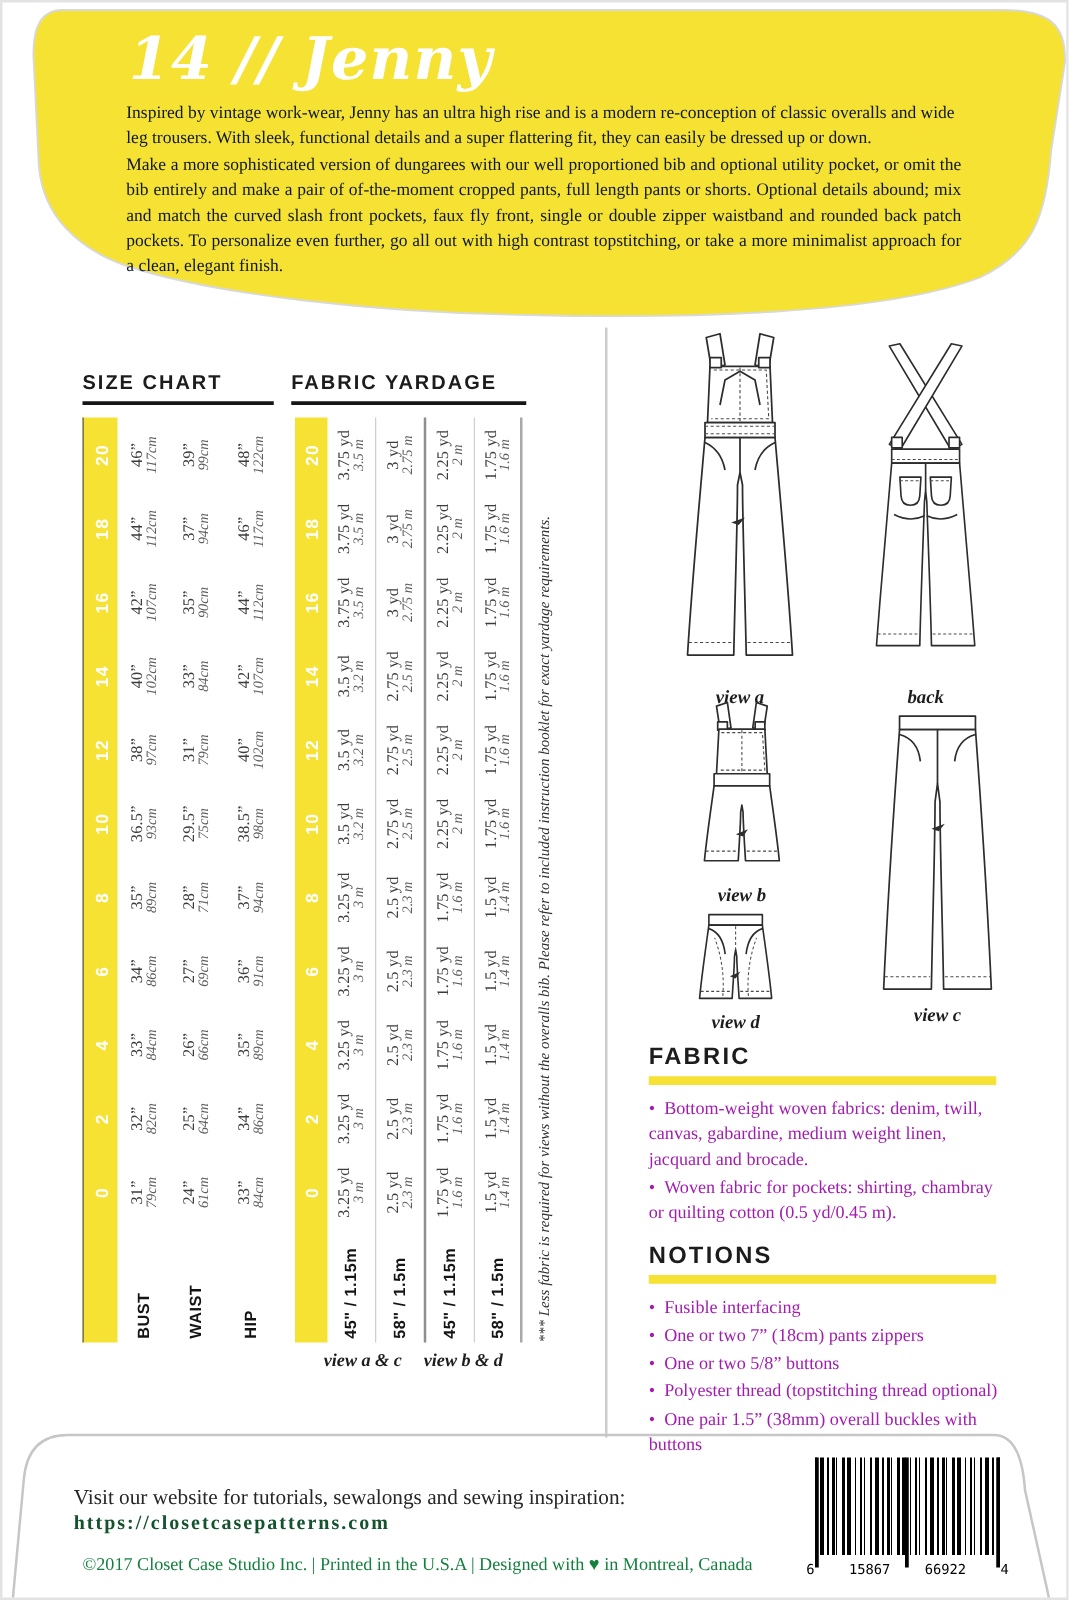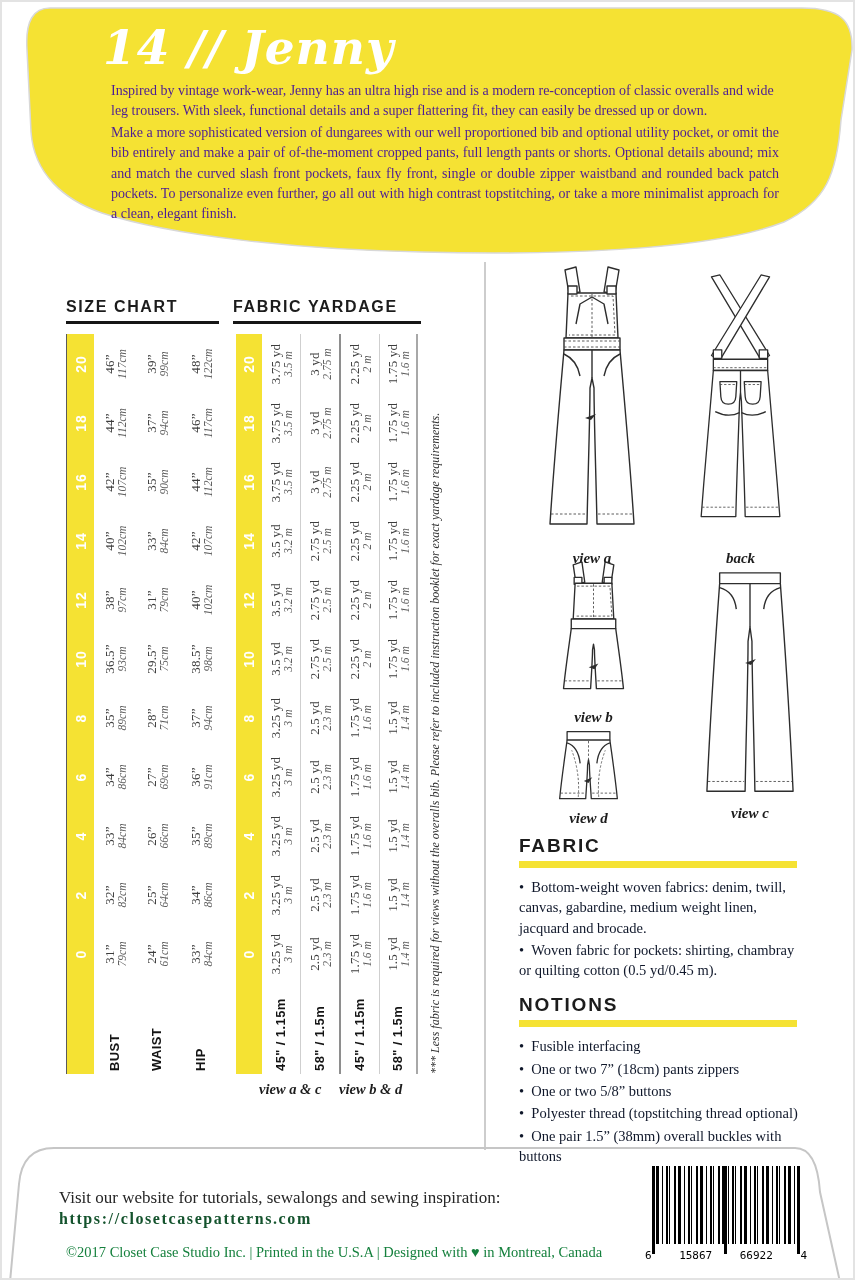--- a/index.html
+++ b/index.html
@@ -3,21 +3,21 @@
 <meta charset="utf-8">
 <style>
   html,body{margin:0;padding:0;background:#fff;}
   .envelope{position:relative;width:855px;height:1280px;background:#fff;border:2px solid #e3e3e3;
     box-sizing:border-box;overflow:hidden;font-family:"Liberation Serif",serif;color:#262626;padding-left:40px;}
 
   
   .blob-svg{position:absolute;left:0;top:0;}
   .title{position:absolute;left:101px;top:18px;font-family:"DejaVu Serif",serif;font-style:italic;
     font-weight:700;font-size:47px;color:#fff;letter-spacing:1px;}
-  .para{position:absolute;left:109px;width:668px;font-size:14px;line-height:1.45;color:#4c1d95;}
+  .para{position:absolute;left:99px;width:668px;font-size:14px;line-height:1.45;color:#0f172a;}
   .para1{top:79px;}
   .para2{top:121px;text-align:justify;}
 
   
   .chart{position:absolute;left:60px;top:296px;width:400px;height:815px;}
   .chead{position:absolute;top:0;font-family:"Liberation Sans",sans-serif;font-weight:bold;
     font-size:16px;letter-spacing:1.6px;color:#1c1c1c;border-bottom:3px solid #161616;padding-bottom:5px;}
   .chead1{left:4px;width:153px;}
   .chead2{left:171px;width:188px;}
   .chart-body{position:absolute;left:4px;top:36px;height:740px;display:flex;align-items:stretch;}
@@ -57,21 +57,21 @@
   .fig .solidfill{fill:#2d2d2d;stroke:none;}
   .figcap{position:absolute;top:100%;left:-20px;right:-20px;margin-top:2px;text-align:center;
     font-style:italic;font-weight:bold;font-size:15px;color:#1d1d1d;}
 
   
   .specs{position:absolute;left:517px;top:833px;width:284px;}
   .spec-h{font-family:"Liberation Sans",sans-serif;font-weight:bold;font-size:19px;
     letter-spacing:1.8px;color:#1c1c1c;}
   .spec-bar{width:278px;height:7px;background:var(--yellow,#F5E233);margin-top:4px;}
   .bullets{margin:9px 0 14px;}
-  .bullets p{margin:0 0 2px;font-size:14.5px;line-height:1.4;color:#0f172a;}
+  .bullets p{margin:0 0 2px;font-size:14.5px;line-height:1.4;color:#a21caf;}
 
   
   .flap-svg{position:absolute;left:0;top:1130px;}
   .tagline{position:absolute;left:57px;top:1160px;font-family:"Liberation Sans",sans-serif;
     font-weight:bold;font-size:16px;letter-spacing:2.2px;color:var(--tagline,#EDD93F);}
   .visit{position:absolute;left:57px;top:1186px;font-size:17px;color:#262626;}
   .url{position:absolute;left:57px;top:1208px;font-size:16px;font-weight:bold;
     letter-spacing:1.6px;color:#14532d;}
   .copyright{position:absolute;left:64px;top:1242px;font-size:14.5px;color:#15803d;}
 

